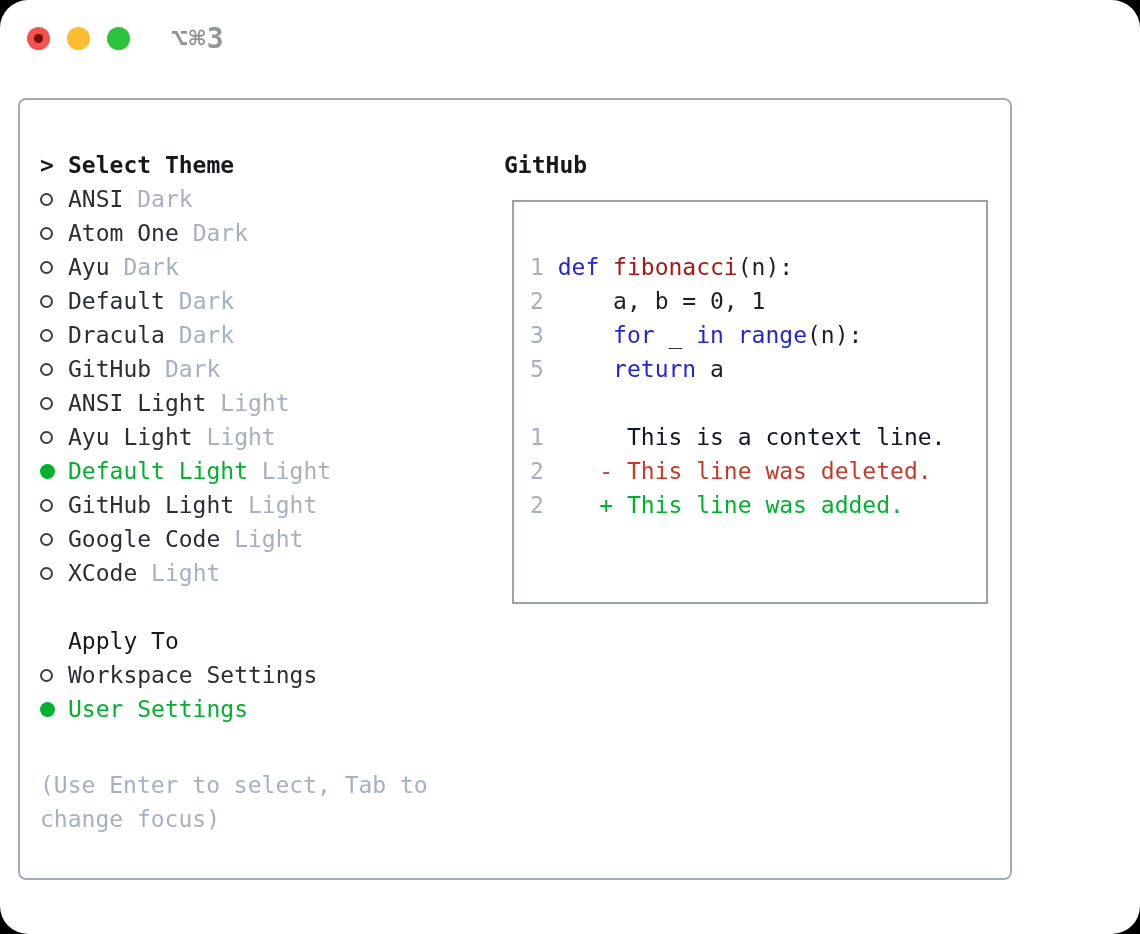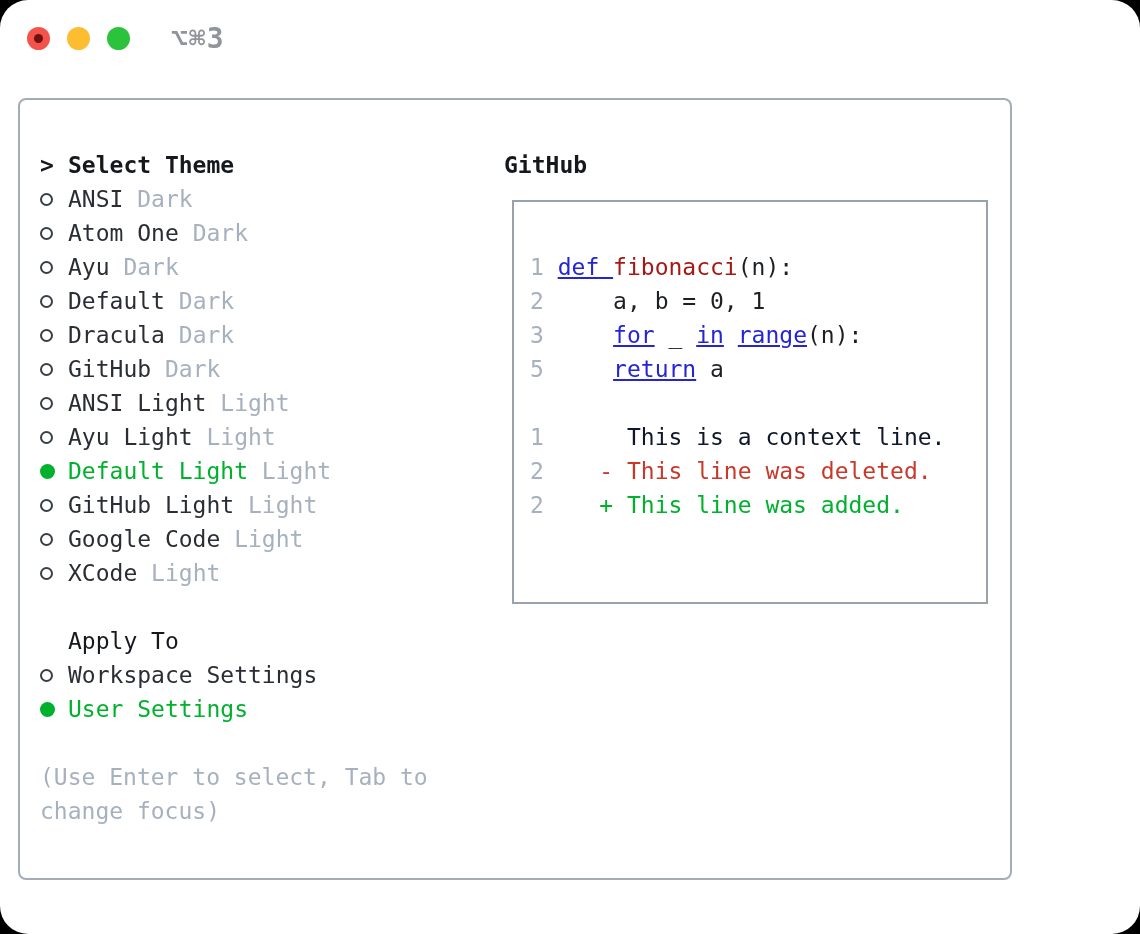--- a/index.html
+++ b/index.html
@@ -30,33 +30,33 @@
   .prompt{font-weight:700;color:#15181c;font-size:23px;}
   .hdr-text{font-weight:700;color:#15181c;}
   .ring{width:13px;height:13px;border:2px solid #383e46;border-radius:50%;box-sizing:border-box;}
   .dot-selected{width:15px;height:15px;border-radius:50%;background:#00b12e;}
   .name{color:#2a2e34;}
   .name.sel{color:#00b12e;}
   .variant{color:#a6b0bf;}
   .spacer{height:34px;}
   .sub-hdr{color:#15181c;}
   .hint{
-    margin-top:0;width:424px;font-size:23px;line-height:34px;color:#a6b0bf;
+    margin-top:8px;width:424px;font-size:23px;line-height:34px;color:#a6b0bf;
     white-space:normal;word-break:normal;
   }
   
   .right-col{position:absolute;left:484px;top:48px;}
   .preview-hdr{height:34px;display:flex;align-items:center;font-size:23px;font-weight:700;color:#15181c;}
   .preview-box{
     margin-top:18px;margin-left:8px;width:476px;height:404px;box-sizing:border-box;
     border:2px solid #98a2ac;background:#fff;padding:48px 0 0 16px;overflow:hidden;
   }
   .code-line{height:34px;font-size:23px;line-height:34px;white-space:pre;}
   .tk-ln{color:#a6b0bf;}
-  .tk-kw{color:#2525d4;text-decoration:underline;}
+  .tk-kw{color:#2525d4;}
   .tk-fn{color:#a51814;}
   .tk-pl{color:#1c1f24;}
   .tk-cx{color:#0f172a;margin-top:18px;}
   .tk-del{color:#c8392a;}
   .tk-add{color:#00b12e;}
 </style>
 </head>
 <body>
 
 <div class="window">

